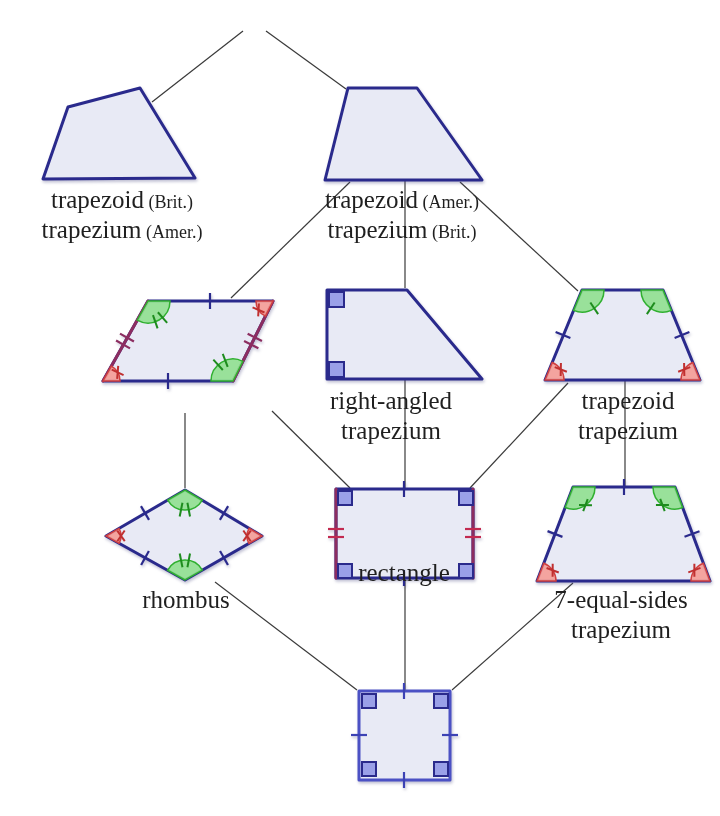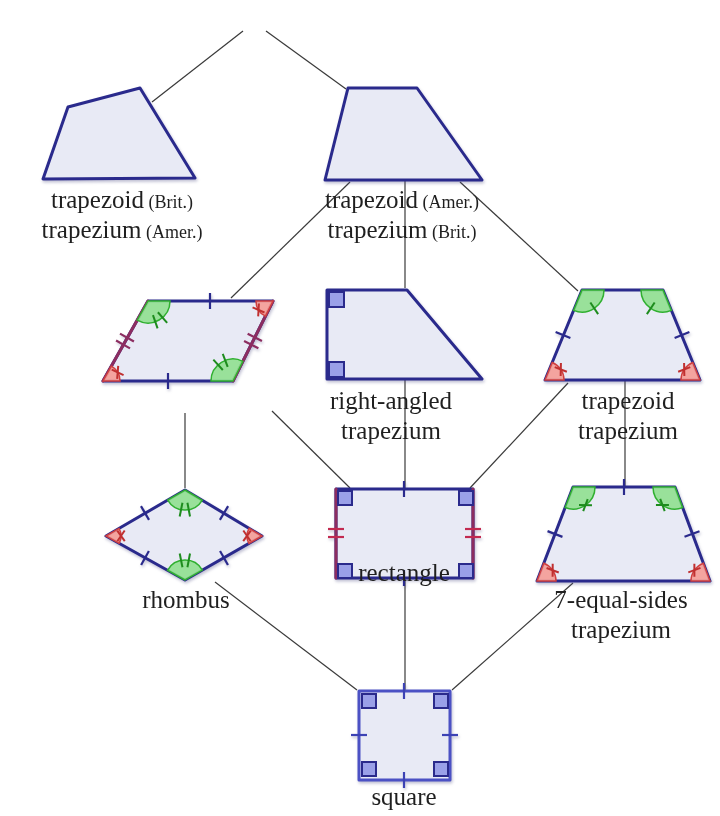--- a/index.html
+++ b/index.html
@@ -166,16 +166,13 @@
     <div class="lbl" style="left: 26px; top: 586px;">
       <div><span class="main">rhombus</span></div>
     </div>
     <div class="lbl" style="left: 244px; top: 559px;">
       <div><span class="main">rectangle</span></div>
     </div>
     <div class="lbl" style="left: 461px; top: 586px;">
       <div><span class="main">7-equal-sides</span></div>
       <div><span class="main">trapezium</span></div>
     </div>
-    <div class="lbl" style="left: 244px; top: 783px;">
-      <div><span class="main">square</span></div>
-    </div>
   </div>
 
 </body></html>

